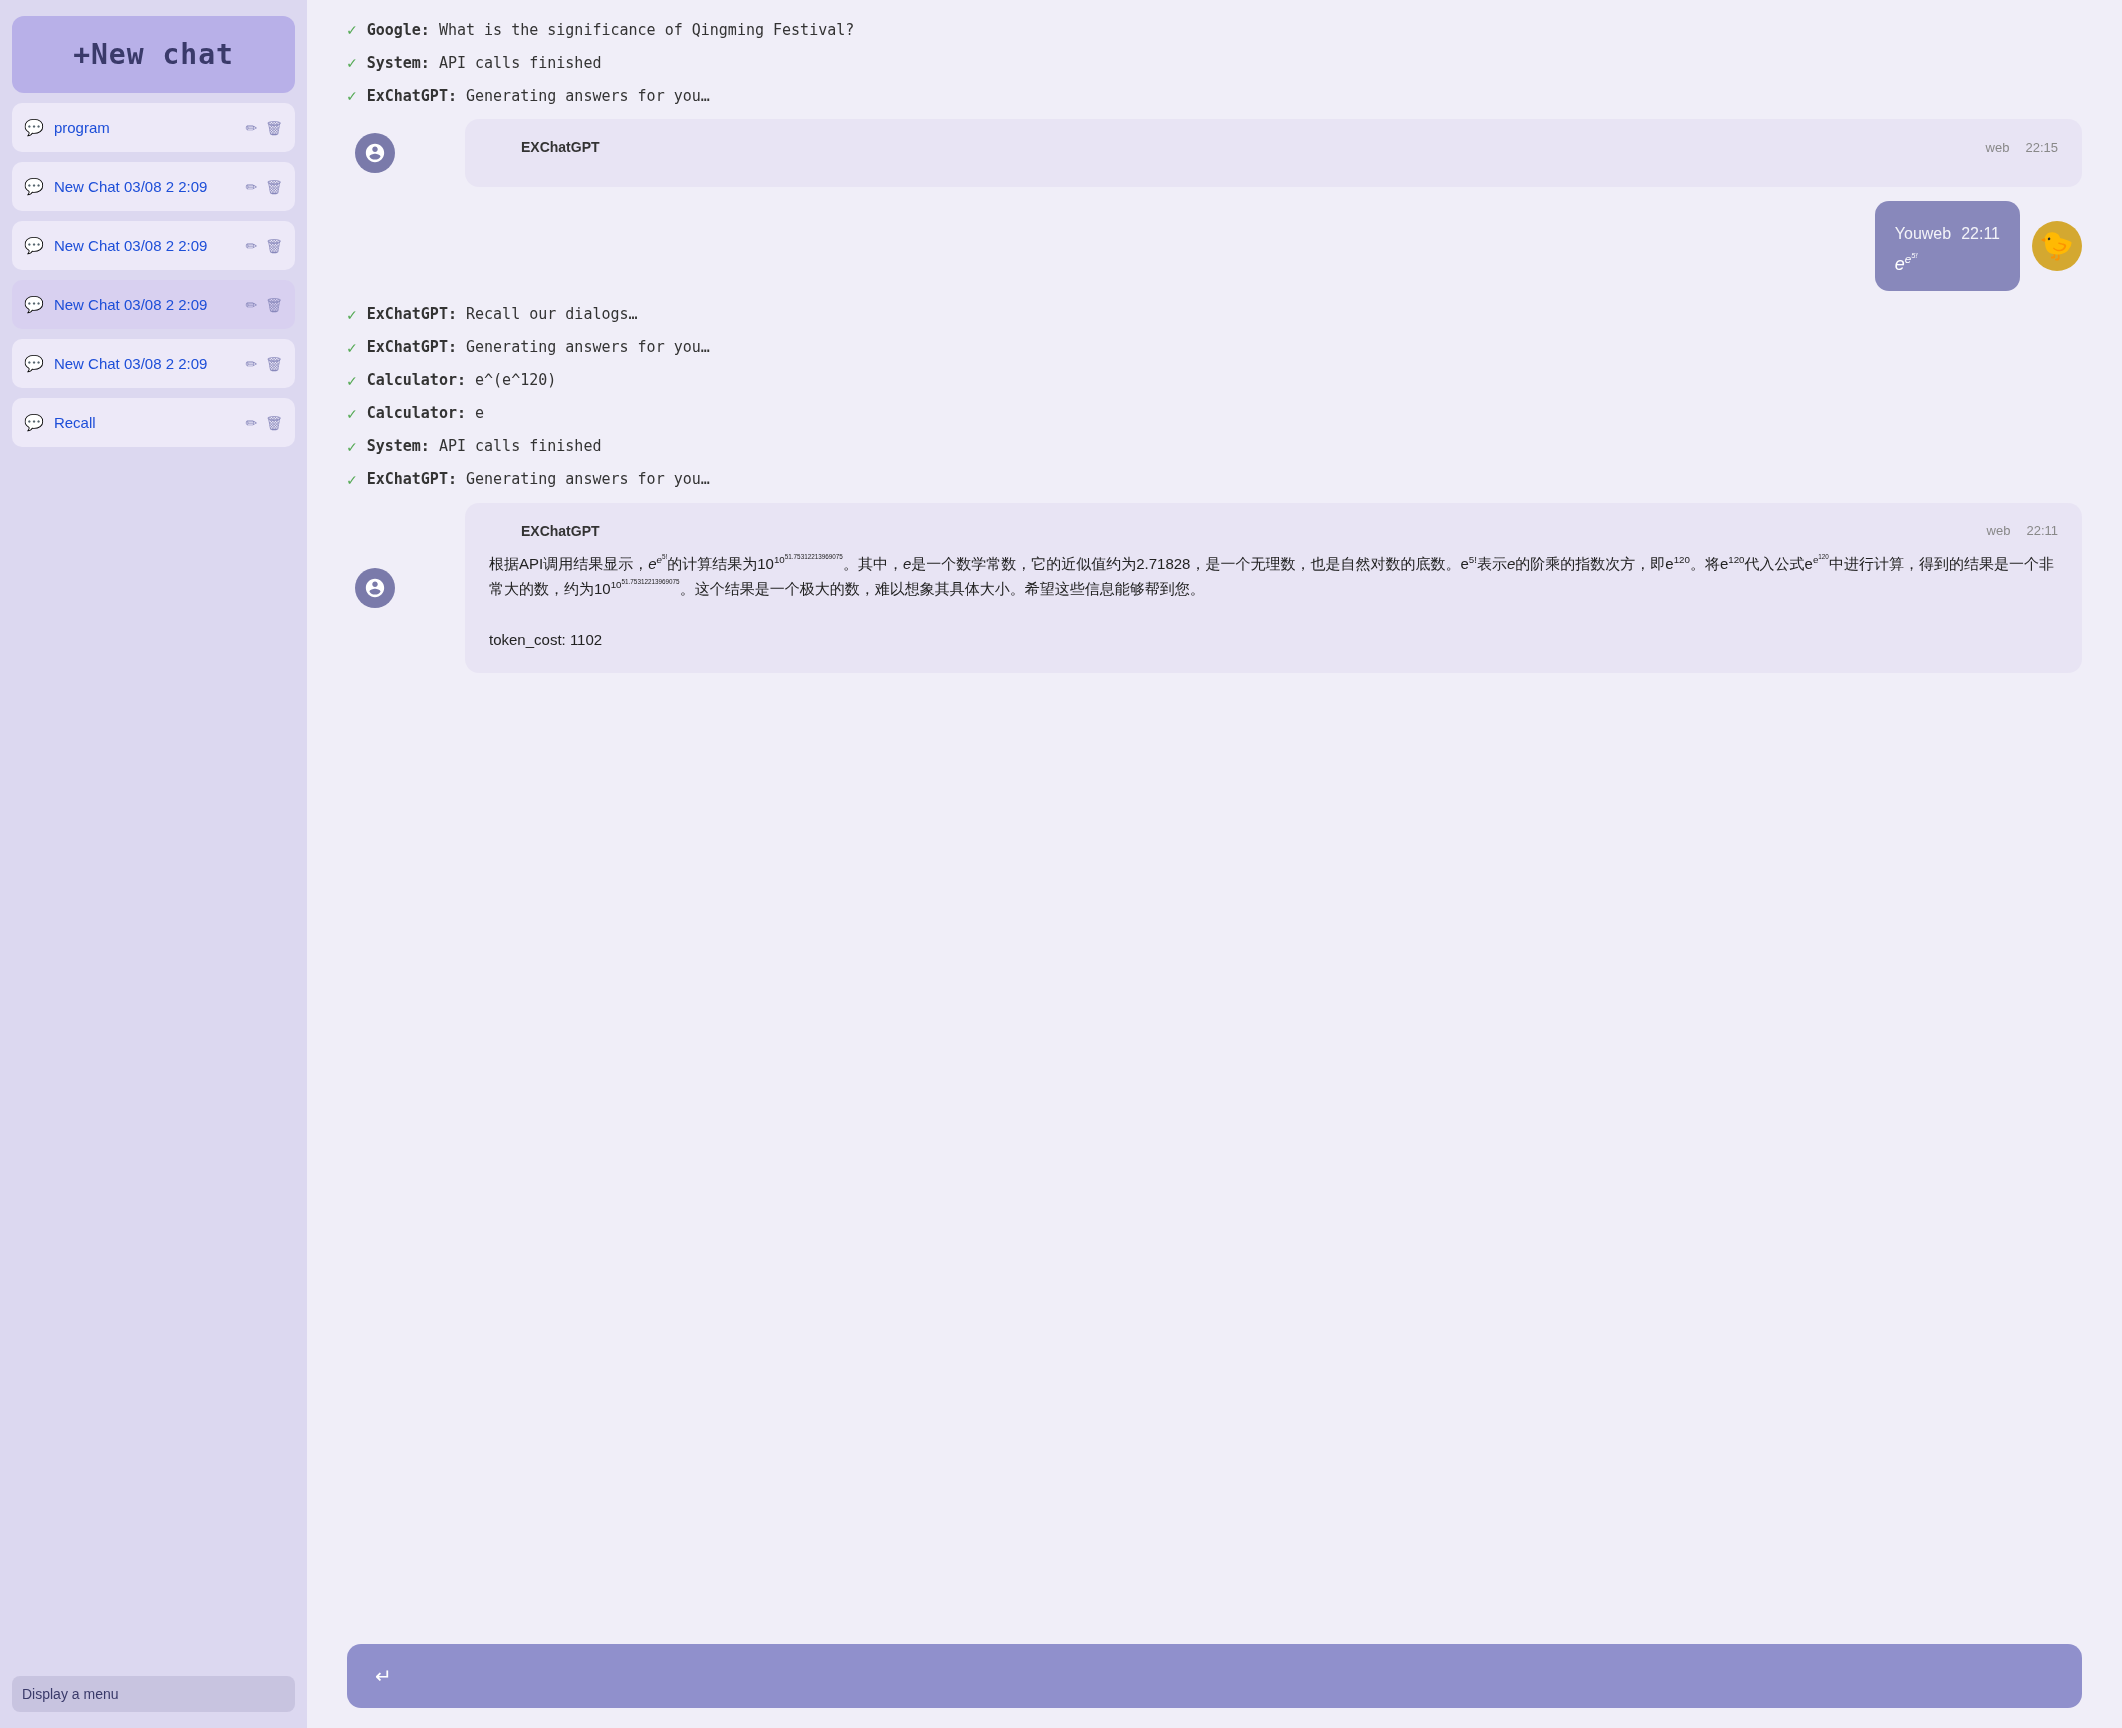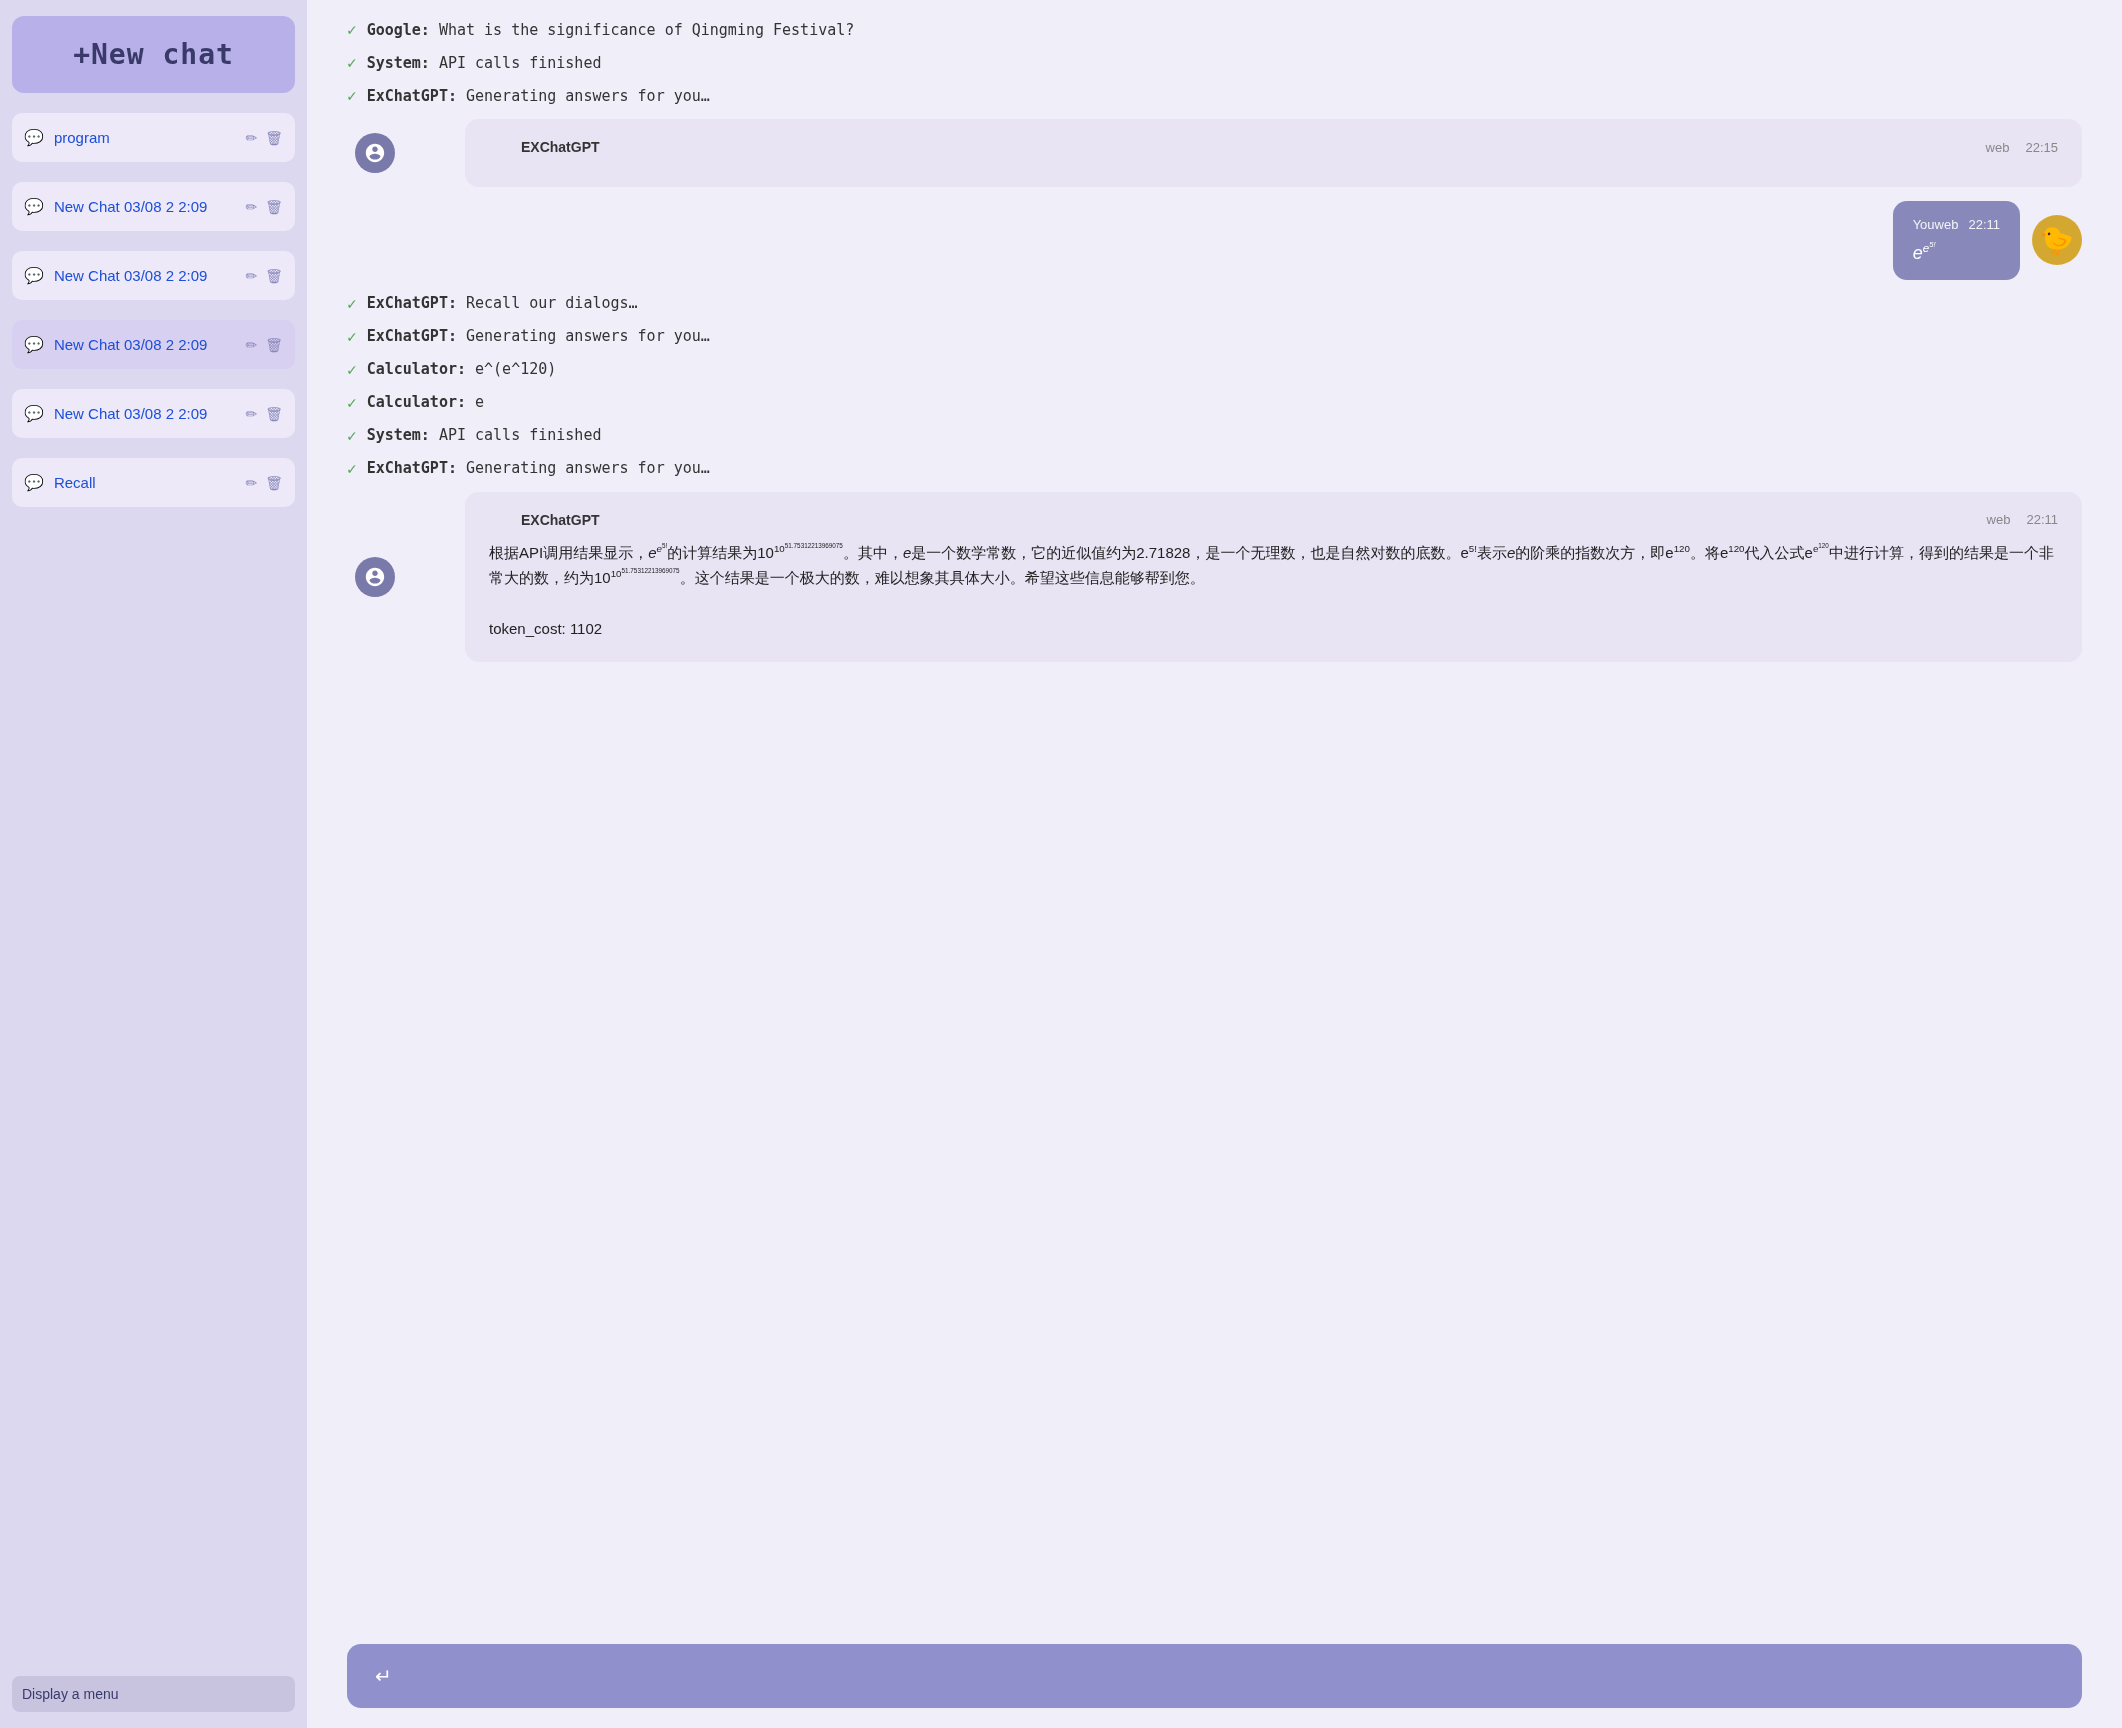--- a/index.html
+++ b/index.html
@@ -12,21 +12,21 @@
     }
 
     
     #sidebar {
       width: 307px;
       min-width: 307px;
       background: #dcd8f0;
       display: flex;
       flex-direction: column;
       padding: 16px 12px;
-      gap: 20px;
+      gap: 10px;
       height: 100vh;
       overflow-y: auto;
     }
 
     #new-chat-btn {
       background: #b8b0e8;
       border: none;
       border-radius: 12px;
       padding: 22px 20px;
       font-size: 28px;
@@ -202,22 +202,23 @@
       color: white;
       font-size: 16px;
       max-width: 317px;
     }
 
     .user-message-header {
       display: flex;
       justify-content: flex-start;
       align-items: center;
       margin-bottom: 8px;
-      font-size: 13px;
+      font-size: 16px;
       opacity: 0.9;
+      margin-top: 8px;
     }
 
     .user-avatar {
       width: 50px;
       height: 50px;
       border-radius: 50%;
       background: #d4a830;
       display: flex;
       align-items: center;
       justify-content: center;

